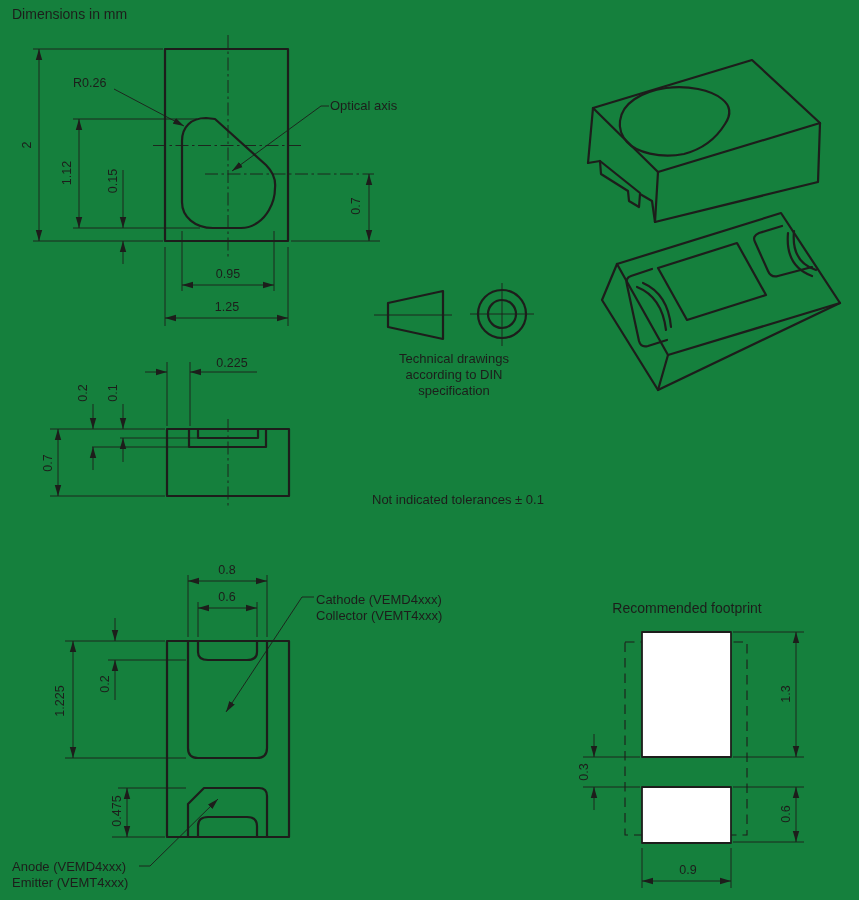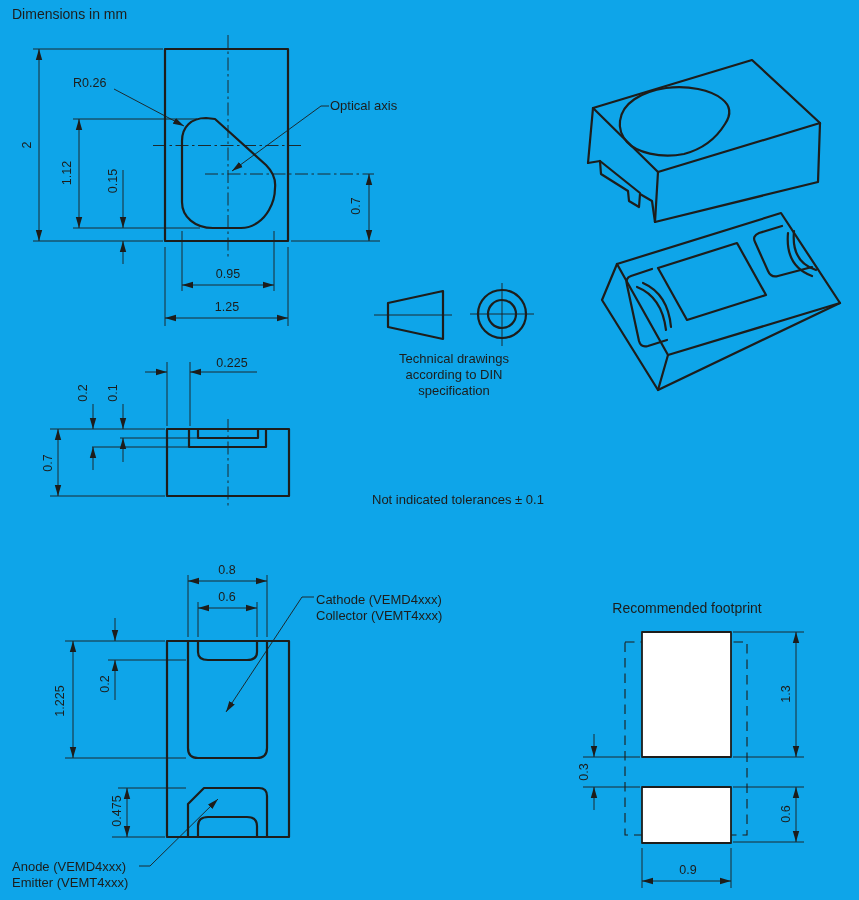--- a/index.html
+++ b/index.html
@@ -1,16 +1,16 @@
 <!DOCTYPE html>
 <html><head>
 <meta charset="utf-8">
 <style>
   html,body { margin:0; padding:0; background:#ffffff; }
-  #stage { position:relative; width:859px; height:900px; background:#0ea5e9;
+  #stage { position:relative; width:859px; height:900px; background:#15803d;
            font-family:"Liberation Sans", sans-serif; }
   svg { display:block; }
   .o  { fill:none; stroke:#1d1d1b; stroke-width:2.2; stroke-linejoin:round; stroke-linecap:round; }
   .o15{ fill:none; stroke:#1d1d1b; stroke-width:1.8; stroke-linejoin:round; }
   .d  { fill:none; stroke:#1d1d1b; stroke-width:0.9; }
   .c  { fill:none; stroke:#1d1d1b; stroke-width:0.9; stroke-dasharray:13 3.5 2.5 3.5; }
   .dsh{ fill:none; stroke:#1d1d1b; stroke-width:1.1; stroke-dasharray:9.5 6; }
   .wf { fill:#ffffff; }
   .t  { font:12.5px "Liberation Sans", sans-serif; fill:#1d1d1b; }
   .tl { font:13px "Liberation Sans", sans-serif; fill:#1d1d1b; }

